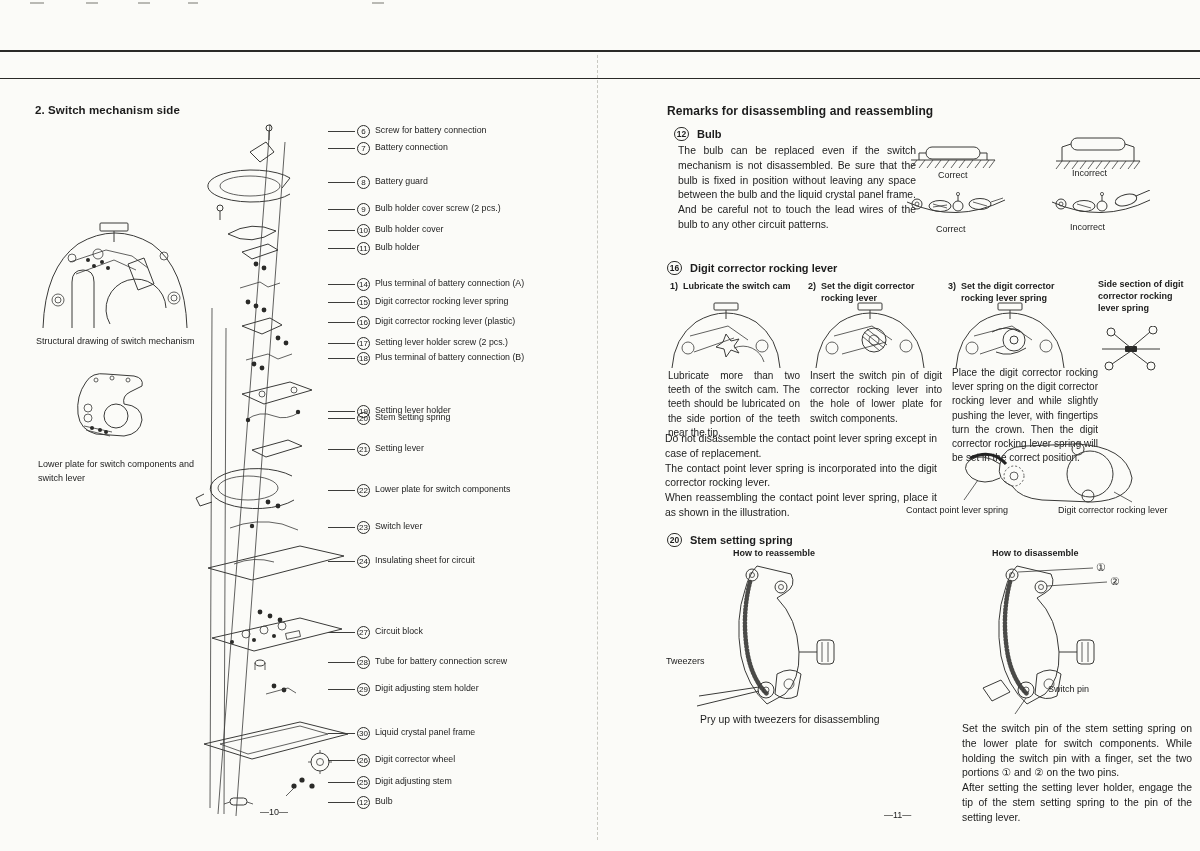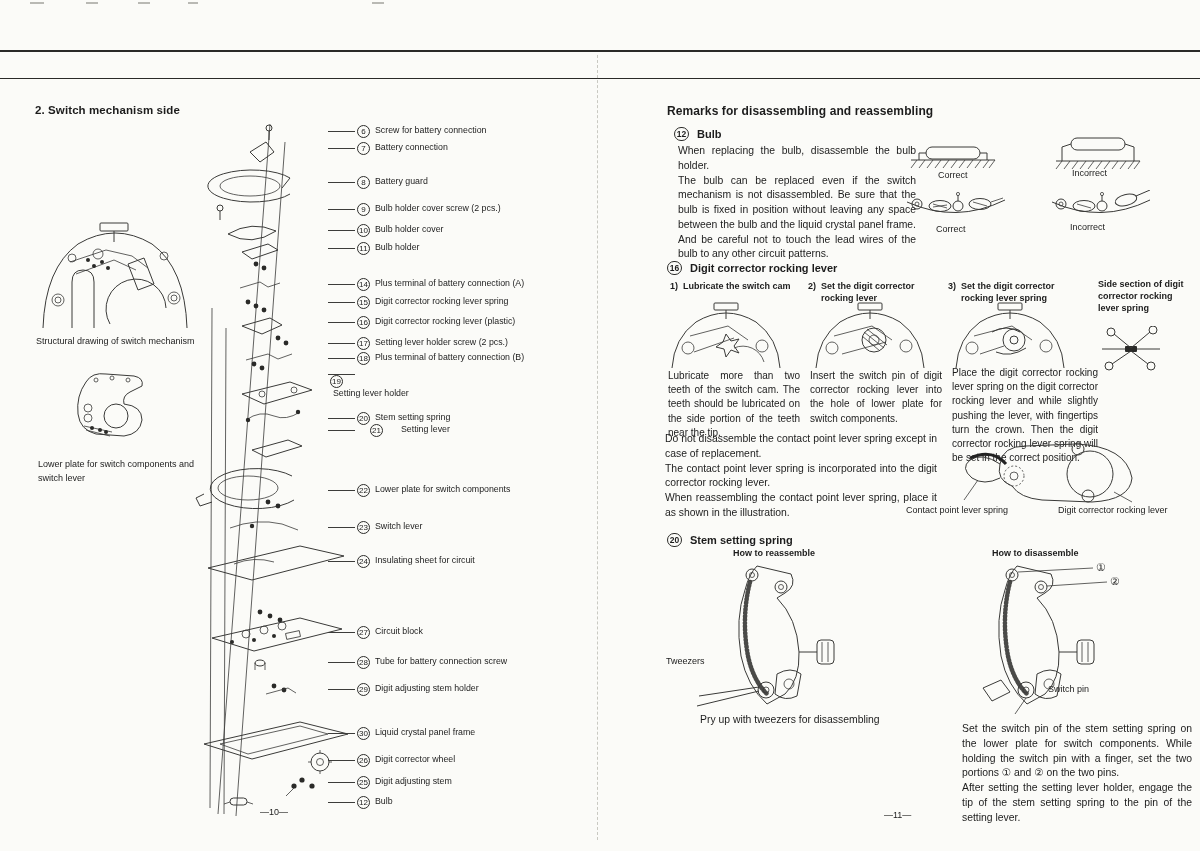--- a/index.html
+++ b/index.html
@@ -239,31 +239,31 @@
     <div class="part-row" style="top: 337px;">
       <span class="pleader"></span>
       <span class="circ">17</span>
       <span class="plabel">Setting lever holder screw (2 pcs.)</span>
     </div>
     <div class="part-row" style="top: 352px;">
       <span class="pleader"></span>
       <span class="circ">18</span>
       <span class="plabel">Plus terminal of battery connection (B)</span>
     </div>
-    <div class="part-row" style="top: 368px; flex-direction: column;">
+    <div class="part-row" style="top: 405px;">
       <span class="pleader"></span>
       <span class="circ">19</span>
       <span class="plabel">Setting lever holder</span>
     </div>
     <div class="part-row" style="top: 412px;">
       <span class="pleader"></span>
       <span class="circ">20</span>
       <span class="plabel">Stem setting spring</span>
     </div>
-    <div class="part-row" style="top: 424px; gap: 13px;">
+    <div class="part-row" style="top: 443px;">
       <span class="pleader"></span>
       <span class="circ">21</span>
       <span class="plabel">Setting lever</span>
     </div>
     <div class="part-row" style="top: 484px;">
       <span class="pleader"></span>
       <span class="circ">22</span>
       <span class="plabel">Lower plate for switch components</span>
     </div>
     <div class="part-row" style="top: 521px;">
@@ -315,21 +315,20 @@
 
 <p class="abs diag-label" style="left:260px;top:807px;">—10—</p>
 
 <h1 class="abs page-title" style="left:667px;top:104px;font-size:12px;">Remarks for disassembling and reassembling</h1>
 
 <div class="abs sec-head" style="left:674px;top:127px;">
   <span class="circ big">12</span>
   <span>Bulb</span>
 </div>
 <div class="abs" style="left:678px;top:144px;width:238px;">
-  <p class="body-txt">When replacing the bulb, disassemble the bulb holder.</p>
   <p class="body-txt">The bulb can be replaced even if the switch mechanism is not disassembled. Be sure that the bulb is fixed in position without leaving any space between the bulb and the liquid crystal panel frame. And be careful not to touch the lead wires of the bulb to any other circuit patterns.</p>
 </div>
 
 <svg class="abs" style="left:905px;top:138px;" width="96" height="34" viewBox="0 0 96 34">
   <line class="ln" x1="6" y1="22" x2="90" y2="22"></line>
   <g class="lnt">
     <line x1="12" y1="22" x2="6" y2="30"></line>
       <line x1="20" y1="22" x2="14" y2="30"></line>
       <line x1="28" y1="22" x2="22" y2="30"></line>
     <line x1="36" y1="22" x2="30" y2="30"></line>

